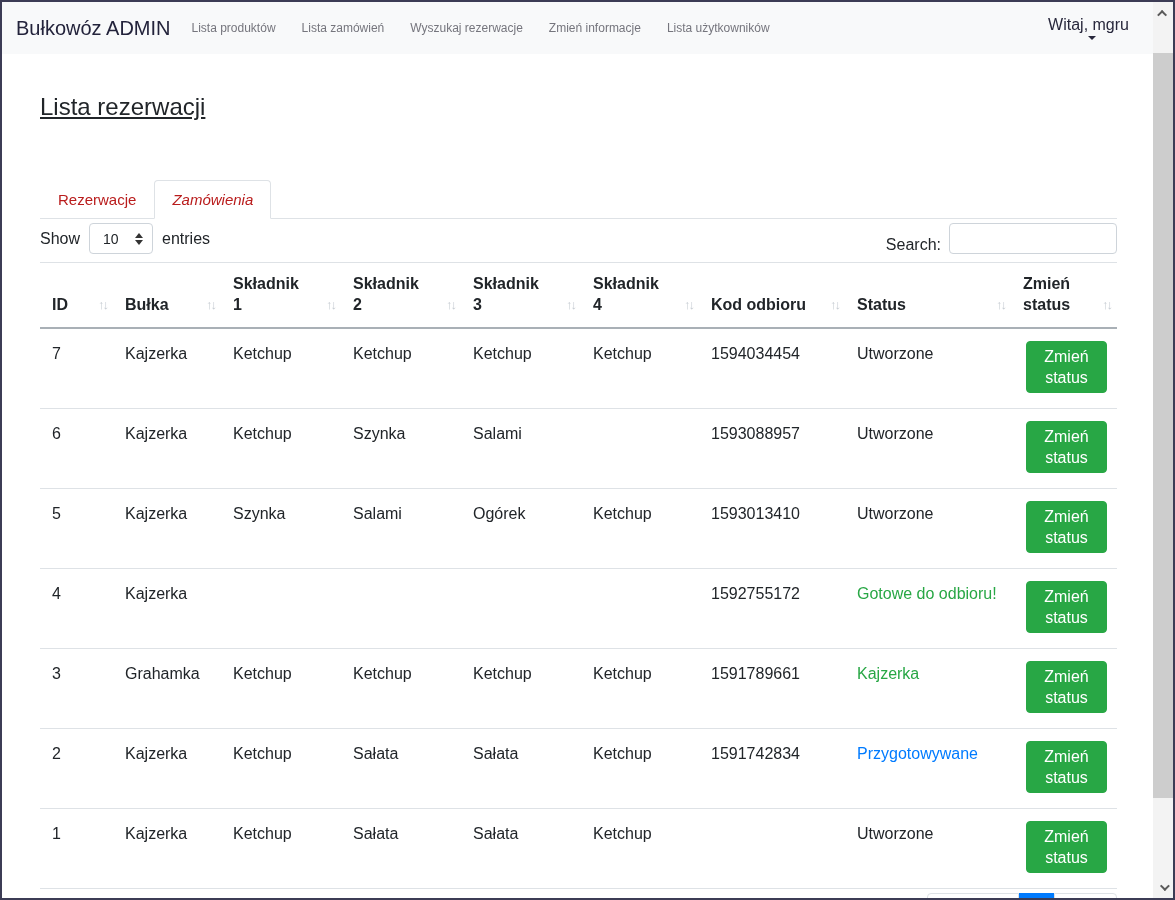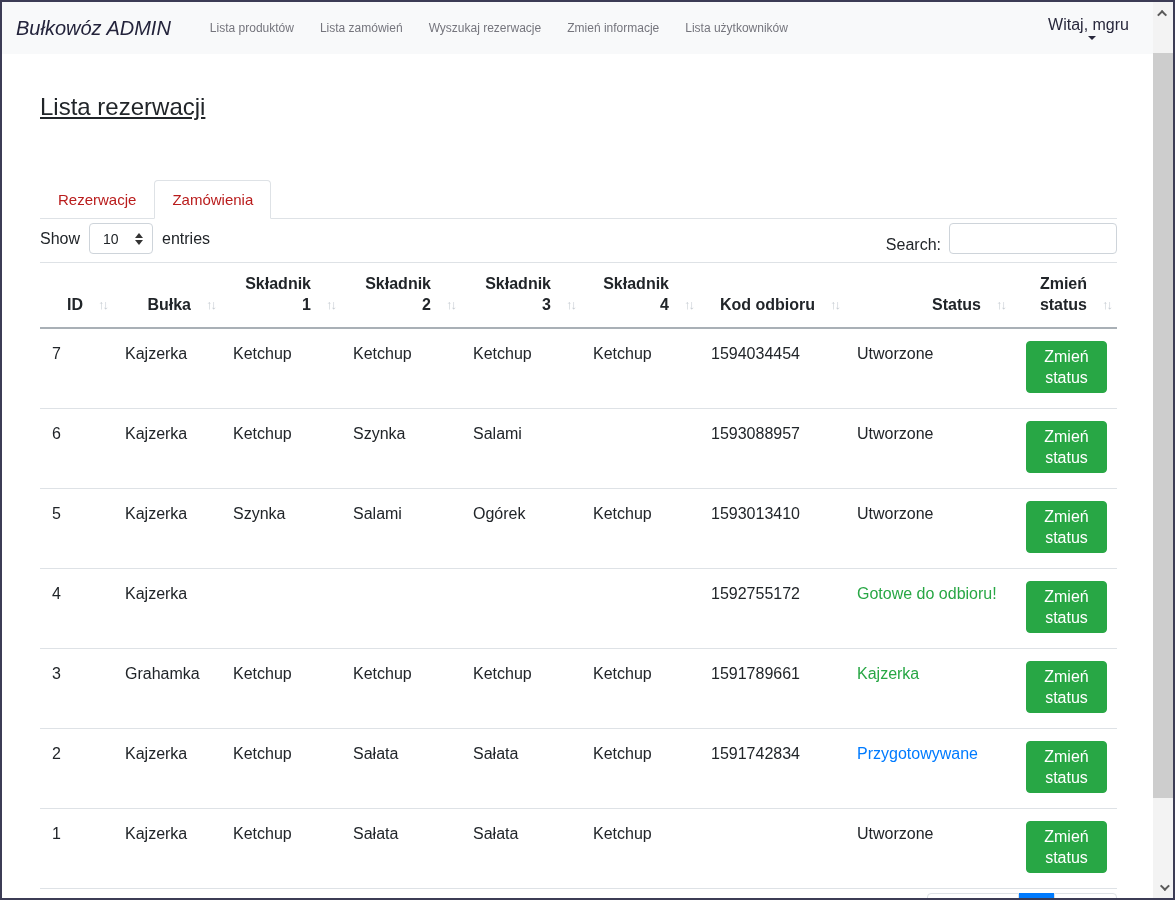--- a/index.html
+++ b/index.html
@@ -21,51 +21,51 @@
   body{font-family:"Liberation Sans","DejaVu Sans",sans-serif;color:var(--c-text);}
   .app-window{
     position:relative;width:1175px;height:900px;background:#fff;
     border:2px solid var(--c-border-dark);overflow:hidden;
   }
   
   .navbar{
     height:52px;background:var(--c-navbar-bg);display:flex;align-items:center;
     padding:0 14px;white-space:nowrap;
   }
-  .brand{font-size:20px;color:#23233b;margin-right:26px;cursor:pointer;font-style:italic;}
+  .brand{font-size:20px;color:#23233b;margin-right:8px;cursor:pointer;}
   .nav-links{display:flex;align-items:center;}
   .nav-link{font-size:12px;color:var(--c-text-muted);padding:8px 13px;cursor:pointer;}
   .user-menu{margin-left:auto;margin-right:30px;display:flex;align-items:center;font-size:16px;color:#28283c;cursor:pointer;flex-direction:column;}
   .caret-down{width:0;height:0;border-left:4px solid transparent;border-right:4px solid transparent;border-top:4px solid #28283c;margin-left:7px;margin-top:2px;}
   
   .main{padding-left:38px;width:1155px;}
   .page-title{font-size:24px;font-weight:400;line-height:38px;margin-top:34px;color:var(--c-text);text-decoration:underline;}
   
   .tabs{display:flex;margin-top:54px;border-bottom:1px solid var(--c-line-light);width:1077px;}
   .tab{font-size:15px;color:#b91c1c;padding:8px 17px;line-height:21px;cursor:pointer;border:1px solid transparent;margin-bottom:-1px;}
-  .tab.active{background:#fff;border-color:var(--c-line-light) var(--c-line-light) #fff;border-radius:4px 4px 0 0;}
+  .tab.active{background:#fff;border-color:var(--c-line-light) var(--c-line-light) #fff;border-radius:4px 4px 0 0;font-style:italic;}
   
   .controls{display:flex;align-items:center;margin-top:4px;width:1077px;}
   .ctl-label{font-size:16px;}
   .length-select{
     display:inline-flex;align-items:center;justify-content:space-between;
     width:64px;height:31px;border:1px solid var(--c-input-border);border-radius:4px;
     margin:0 9px;padding:0 9px 0 13px;font-size:14px;cursor:pointer;background:#fff;
   }
   .sel-arrows{display:flex;flex-direction:column;align-items:center;gap:2px;}
   .sel-arrows i{display:block;width:0;height:0;border-left:4px solid transparent;border-right:4px solid transparent;}
   .sel-arrows i.up{border-bottom:5px solid #333;}
   .sel-arrows i.down{border-top:5px solid #333;}
   .search-wrap{margin-left:auto;display:flex;align-items:flex-end;}
   .search-label{font-size:16px;margin-right:8px;}
   .search-input{width:168px;height:31px;border:1px solid var(--c-input-border);border-radius:4px;padding:0 8px;font-size:14px;outline:none;font-family:inherit;}
   
   table.orders{border-collapse:collapse;table-layout:fixed;width:1077px;margin-top:8px;border-top:1px solid var(--c-line-light);}
   th{
-    font-size:16px;font-weight:bold;text-align:right;vertical-align:bottom;
+    font-size:16px;font-weight:bold;text-align:left;vertical-align:bottom;
     padding:10px 30px 12px 12px;position:relative;line-height:21px;cursor:pointer;
     border-bottom:2px solid var(--c-line-header);height:64px;
   }
   .sort-icon{position:absolute;right:6px;bottom:12px;font-size:13px;font-weight:normal;color:var(--c-sort-icon);letter-spacing:-2px;}
   td{
     font-size:16px;vertical-align:top;padding:14px 8px 14px 12px;line-height:21px;
     border-bottom:1px solid var(--c-line-light);height:80px;
   }
   .btn-success{
     display:inline-block;background:var(--c-accent-green);color:#fff;border:1px solid var(--c-accent-green);

